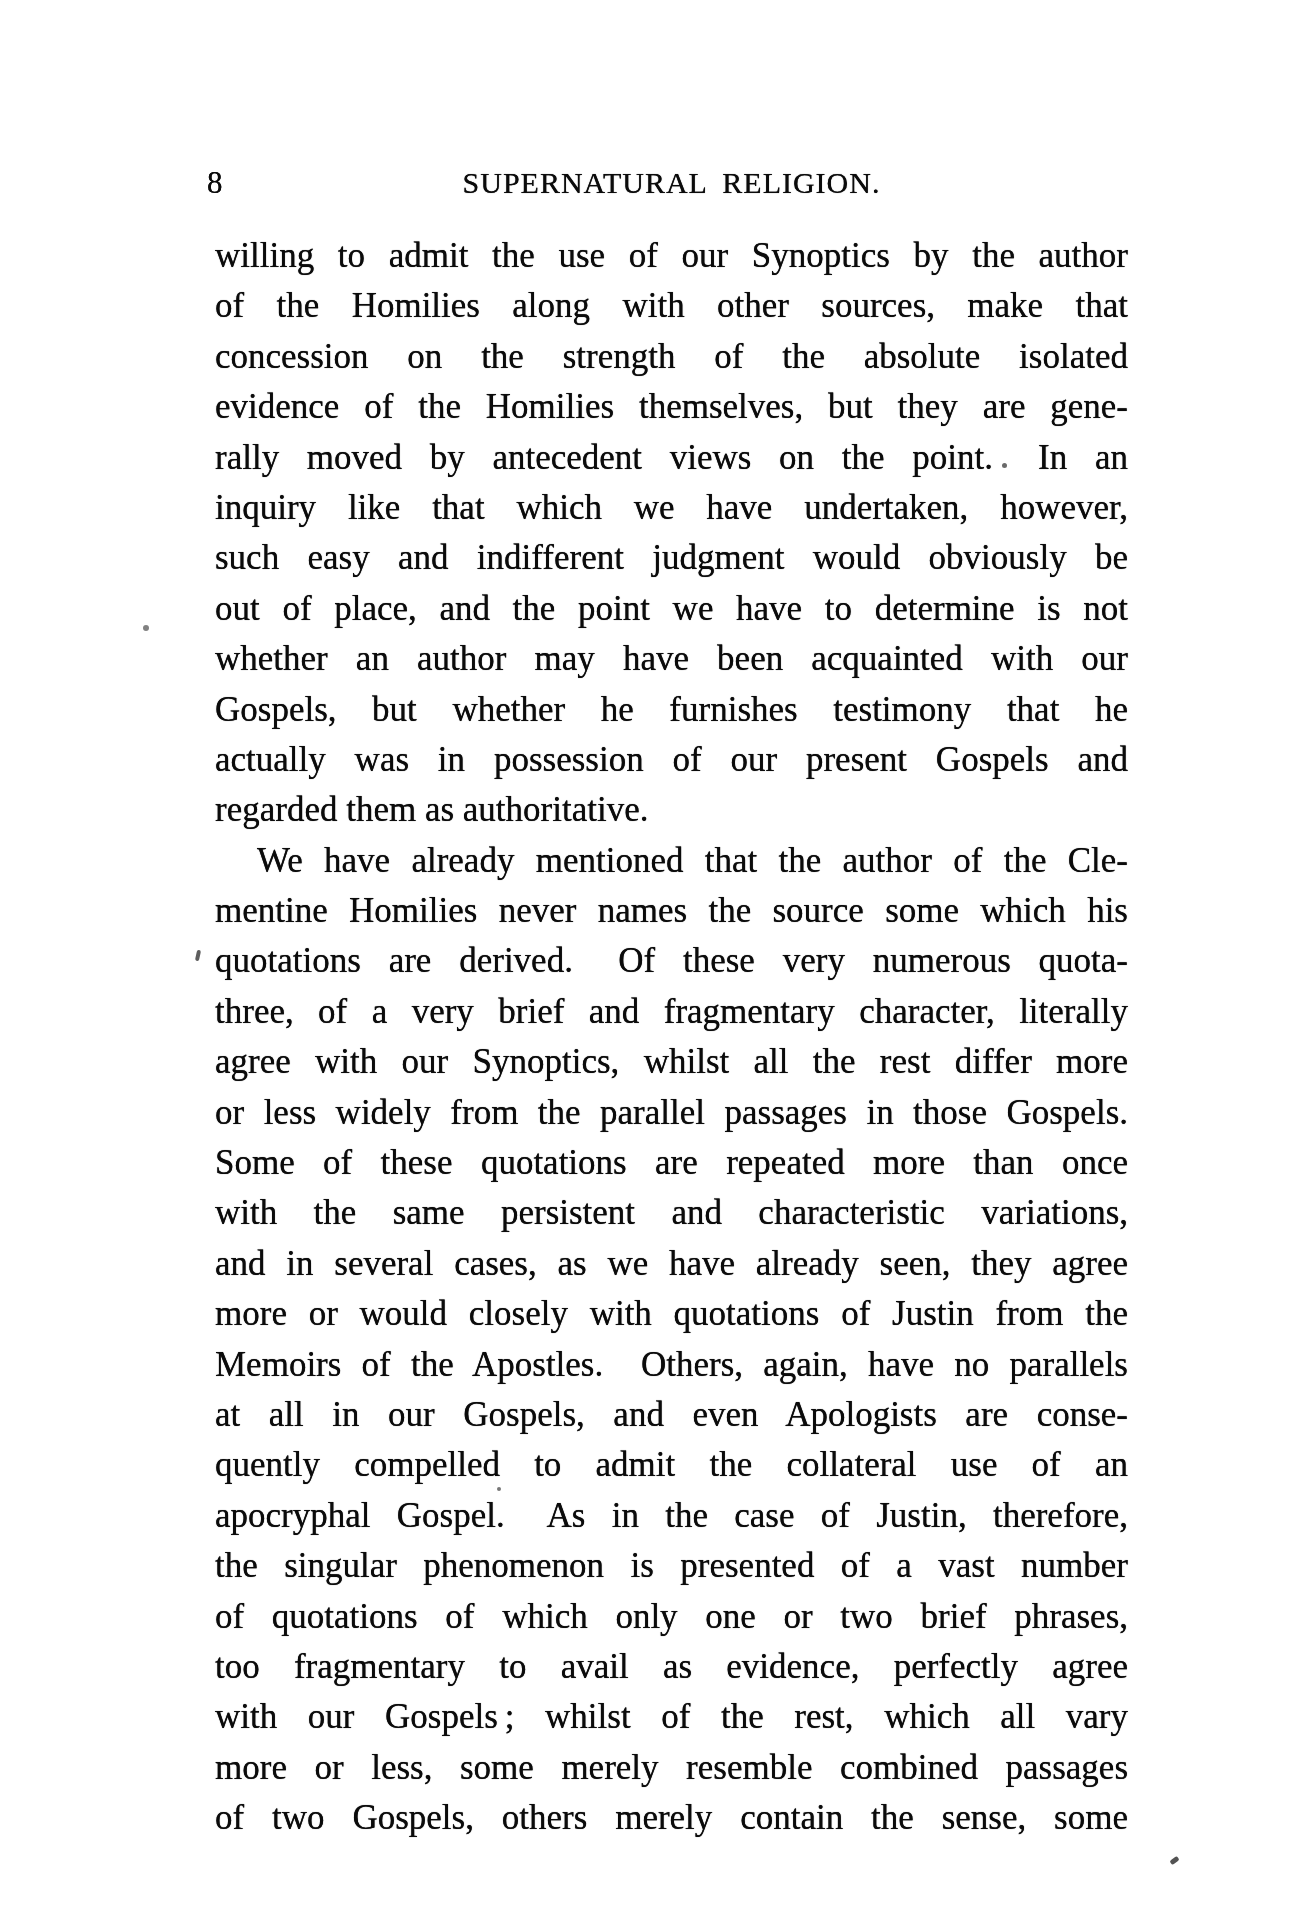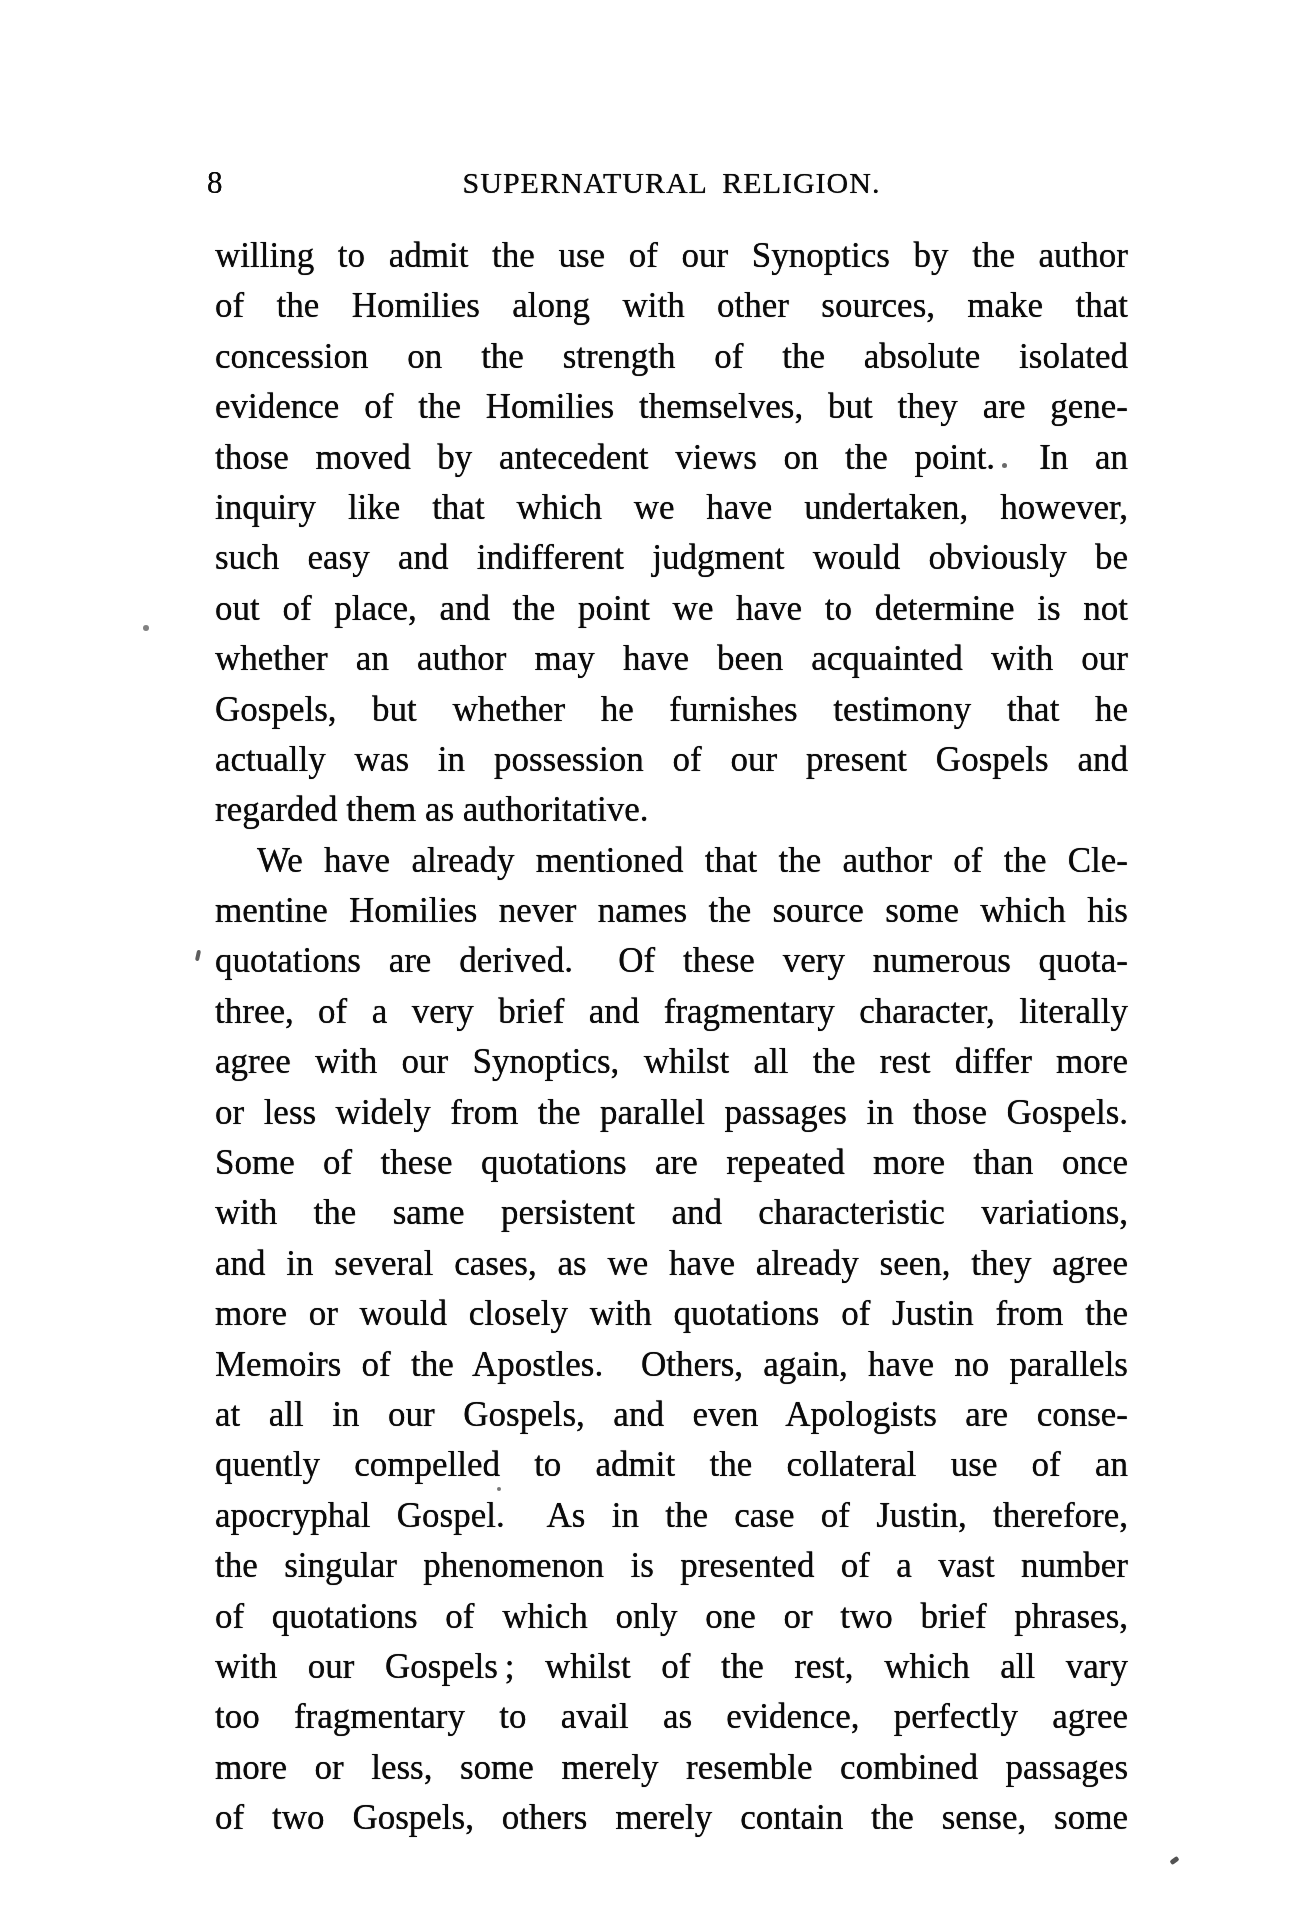--- a/index.html
+++ b/index.html
@@ -81,21 +81,21 @@
   <div class="running-head">
     <span class="folio">8</span>
     <span class="running-title">SUPERNATURAL RELIGION.</span>
   </div>
 
   <div class="textblock">
     <div class="line">willing to admit the use of our Synoptics by the author</div>
     <div class="line">of the Homilies along with other sources, make that</div>
     <div class="line">concession on the strength of the absolute isolated</div>
     <div class="line">evidence of the Homilies themselves, but they are gene-</div>
-    <div class="line">those moved by antecedent views on the point.  In an</div>
+    <div class="line">rally moved by antecedent views on the point.  In an</div>
     <div class="line">inquiry like that which we have undertaken, however,</div>
     <div class="line">such easy and indifferent judgment would obviously be</div>
     <div class="line">out of place, and the point we have to determine is not</div>
     <div class="line">whether an author may have been acquainted with our</div>
     <div class="line">Gospels, but whether he furnishes testimony that he</div>
     <div class="line">actually was in possession of our present Gospels and</div>
     <div class="line flush">regarded them as authoritative.</div>
     <div class="line indent">We have already mentioned that the author of the Cle-</div>
     <div class="line">mentine Homilies never names the source some which his</div>
     <div class="line">quotations are derived.  Of these very numerous quota-</div>
@@ -105,22 +105,22 @@
     <div class="line">Some of these quotations are repeated more than once</div>
     <div class="line">with the same persistent and characteristic variations,</div>
     <div class="line">and in several cases, as we have already seen, they agree</div>
     <div class="line">more or would closely with quotations of Justin from the</div>
     <div class="line">Memoirs of the Apostles.  Others, again, have no parallels</div>
     <div class="line">at all in our Gospels, and even Apologists are conse-</div>
     <div class="line">quently compelled to admit the collateral use of an</div>
     <div class="line">apocryphal Gospel.  As in the case of Justin, therefore,</div>
     <div class="line">the singular phenomenon is presented of a vast number</div>
     <div class="line">of quotations of which only one or two brief phrases,</div>
+    <div class="line">too fragmentary to avail as evidence, perfectly agree</div>
     <div class="line">with our Gospels ; whilst of the rest, which all vary</div>
-    <div class="line">too fragmentary to avail as evidence, perfectly agree</div>
     <div class="line">more or less, some merely resemble combined passages</div>
     <div class="line">of two Gospels, others merely contain the sense, some</div>
   </div>
 
   <div class="speck s1"></div>
   <div class="speck s2"></div>
   <div class="speck s3"></div>
   <div class="speck s4"></div>
   <div class="speck s5"></div>
 

